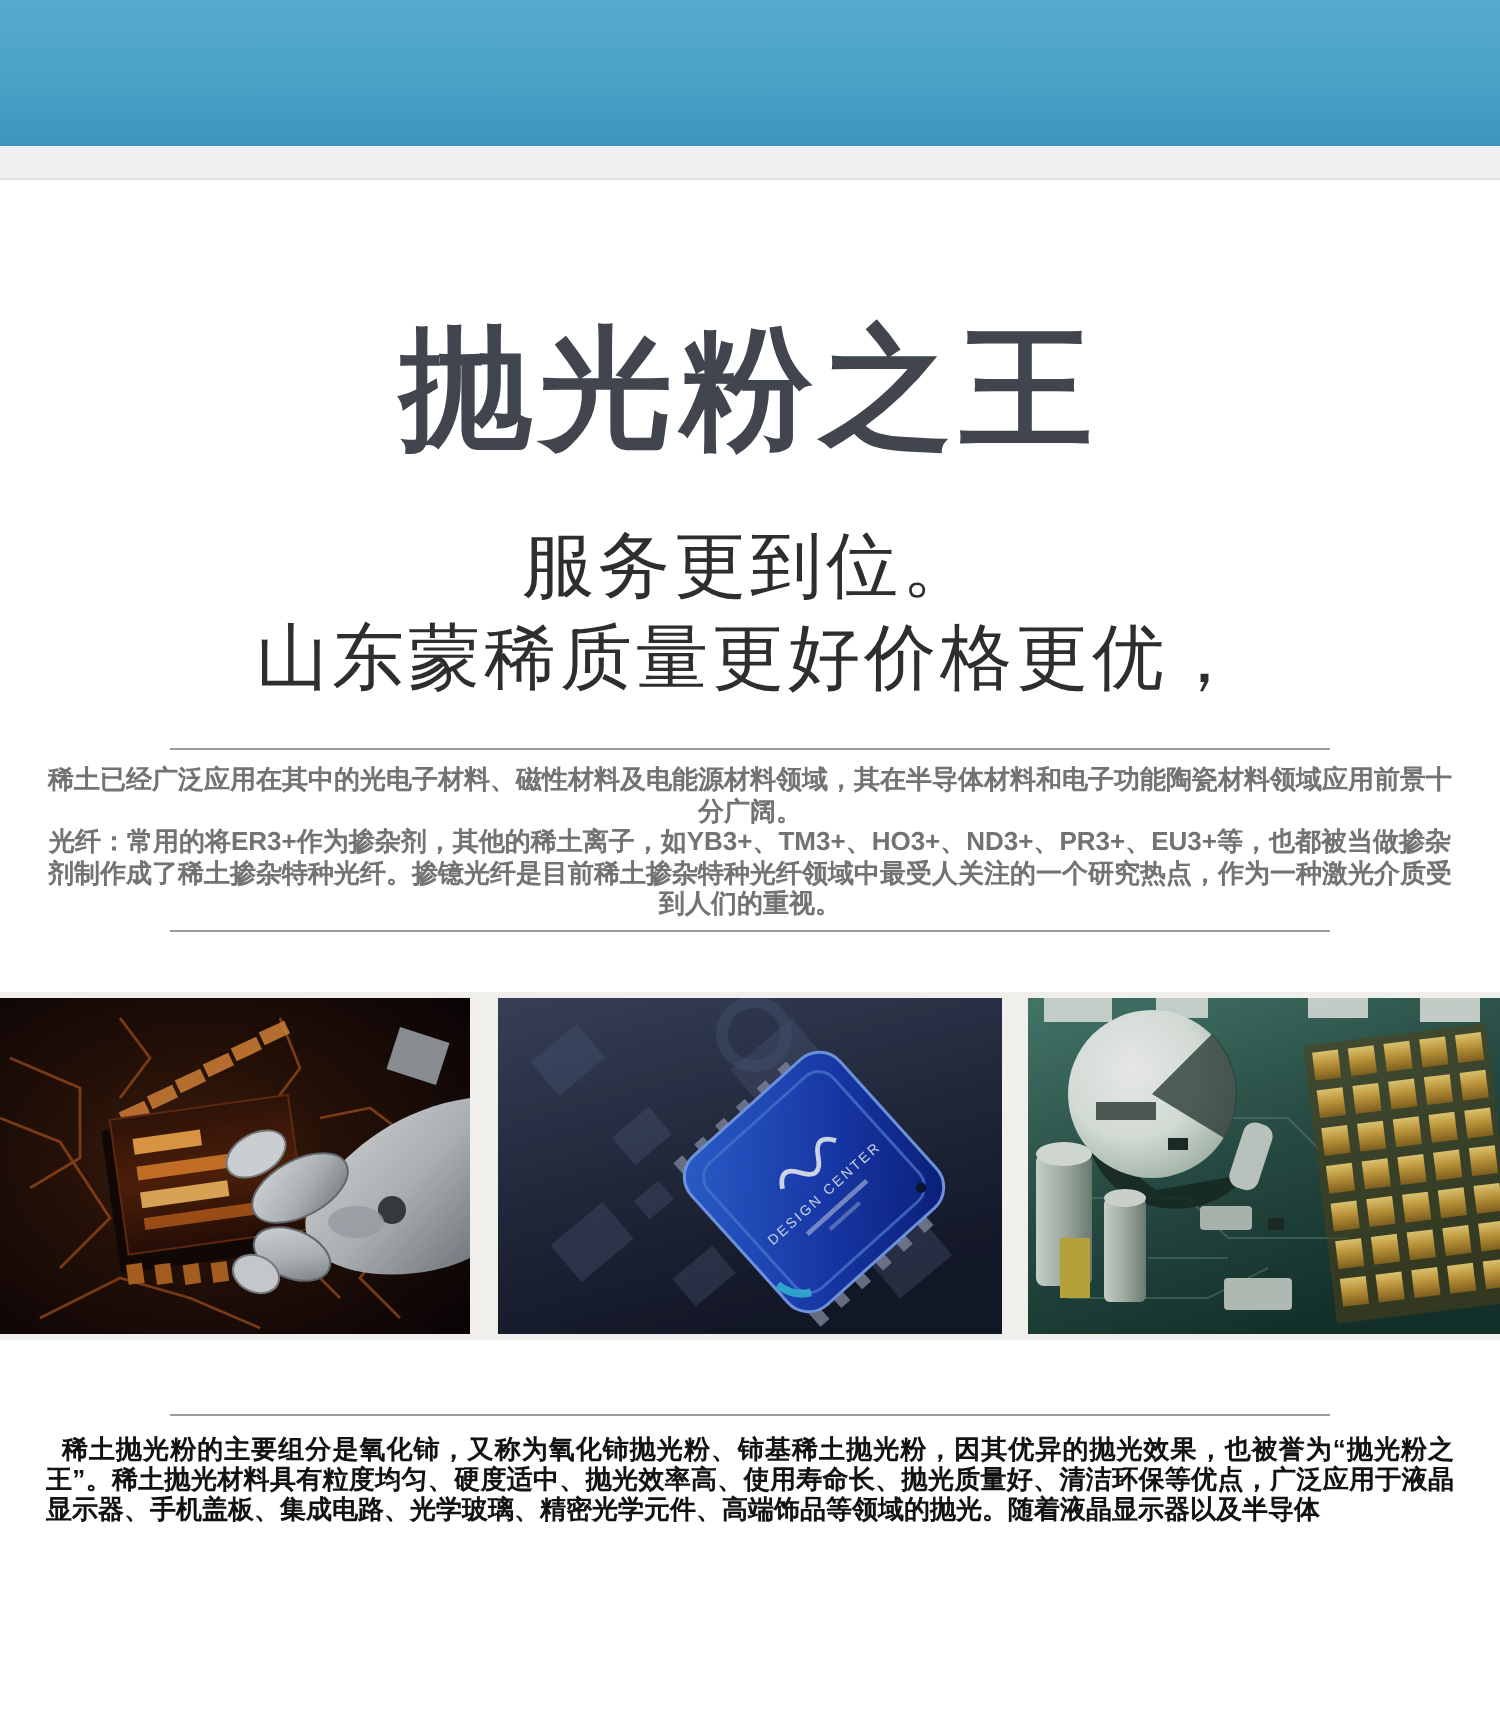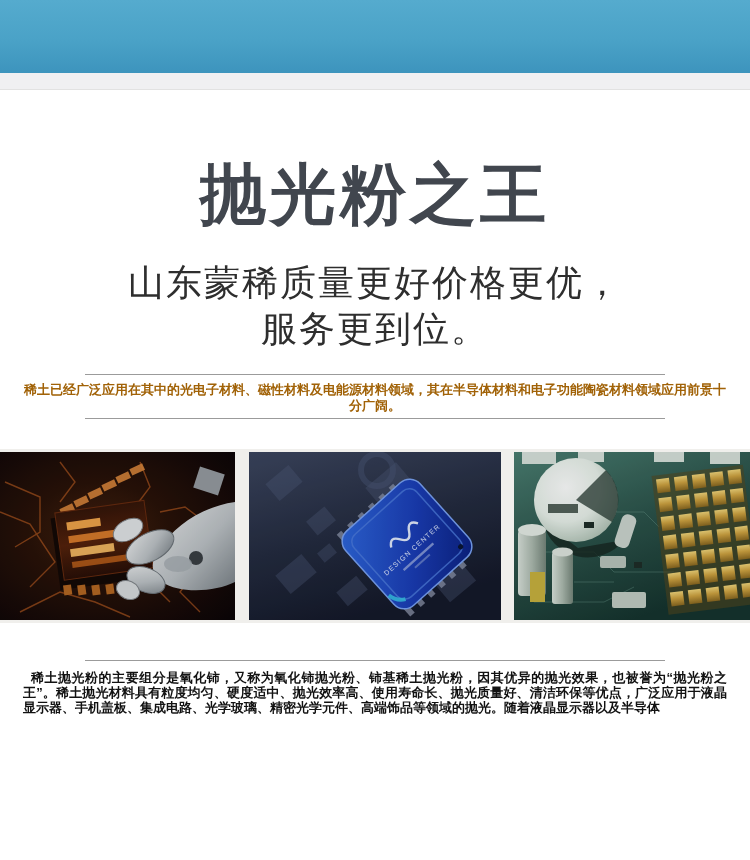--- a/index.html
+++ b/index.html
@@ -53,21 +53,21 @@
   .divider-3 { margin-top: 37px; }
 
   
   .intro {
     width: 708px;
     margin: 7px auto 0;
     text-align: center;
     font-size: 13px;
     line-height: 15.5px;
     font-weight: 700;
-    color: #a16207;
+    color: #737373;
   }
 
   
   .gallery {
     margin-top: 30px;
     height: 174px;
     background: #f0efec;
     display: flex;
     align-items: center;
     justify-content: space-between;
@@ -98,29 +98,30 @@
 <body>
 
 <div class="top-band"></div>
 <div class="sub-band"></div>
 
 <div class="hero">
   <div class="hero-title">
     <div>抛光粉之王</div>
   </div>
   <div class="hero-subtitle">
+    <div>服务更到位。</div>
     <div>山东蒙稀质量更好价格更优，</div>
-    <div>服务更到位。</div>
   </div>
 </div>
 
 <div class="divider divider-1"></div>
 
 <div class="intro">
   <p>稀土已经广泛应用在其中的光电子材料、磁性材料及电能源材料领域，其在半导体材料和电子功能陶瓷材料领域应用前景十分广阔。</p>
+  <p>光纤：常用的将ER3+作为掺杂剂，其他的稀土离子，如YB3+、TM3+、HO3+、ND3+、PR3+、EU3+等，也都被当做掺杂剂制作成了稀土掺杂特种光纤。掺镱光纤是目前稀土掺杂特种光纤领域中最受人关注的一个研究热点，作为一种激光介质受到人们的重视。</p>
 </div>
 
 <div class="divider divider-2"></div>
 
 <div class="gallery">
 
   <div class="photo photo-1">
     <svg viewBox="0 0 235 168" preserveAspectRatio="none">
       <defs>
         <radialGradient id="p1bg" cx="42%" cy="48%" r="75%">

